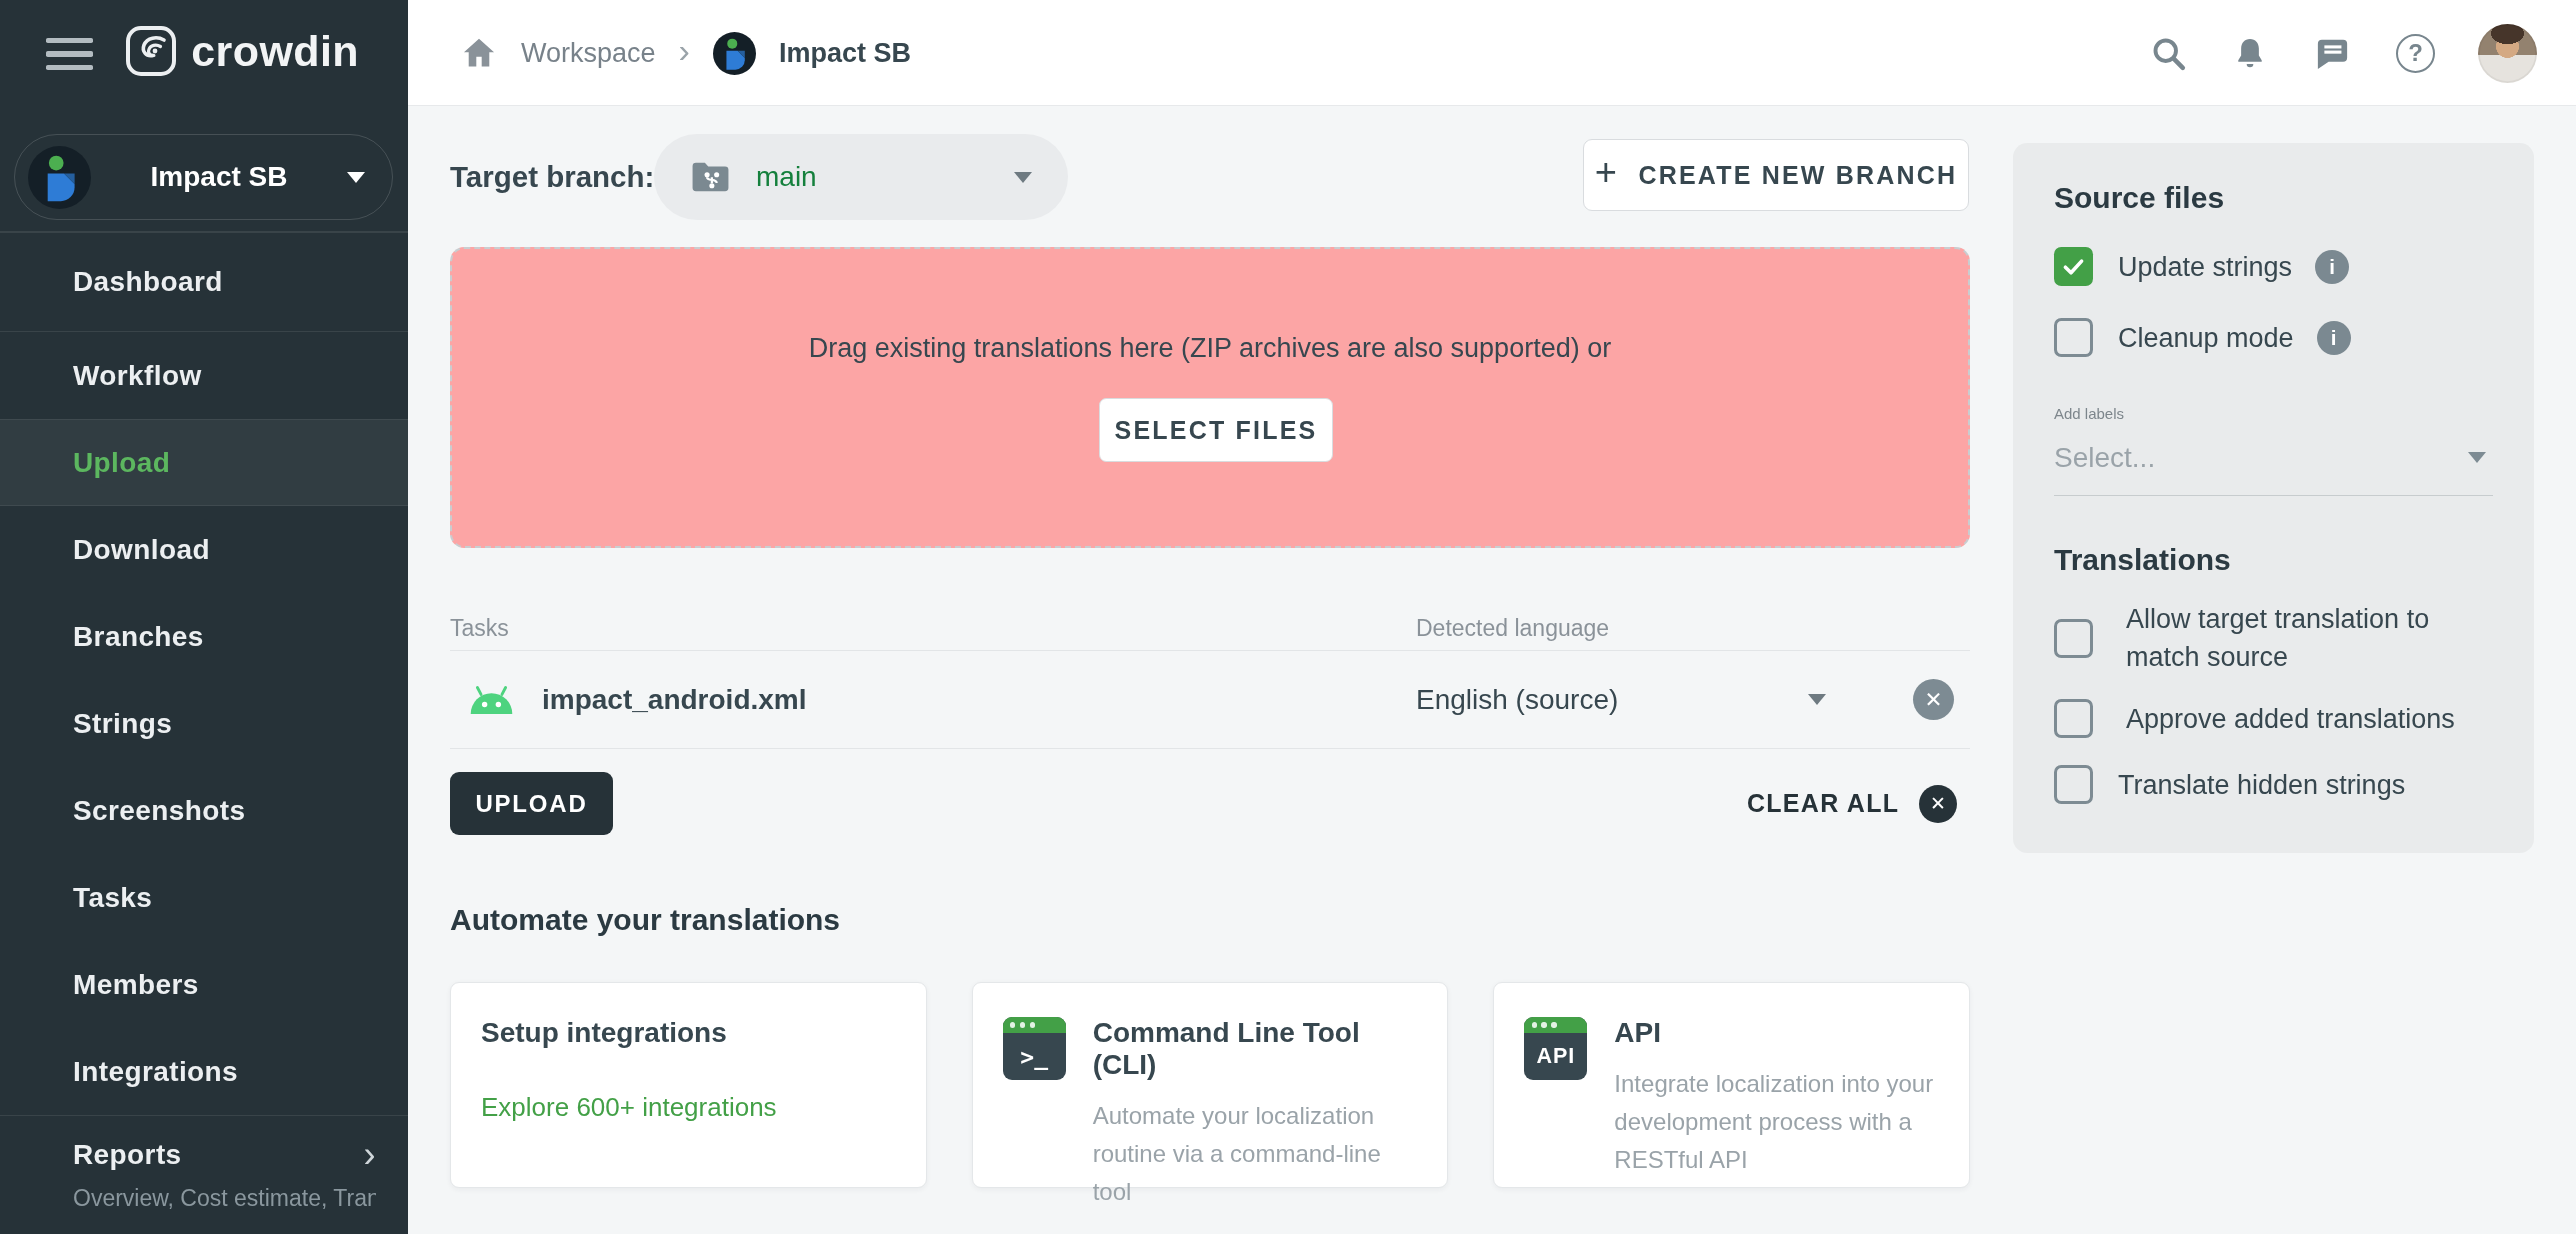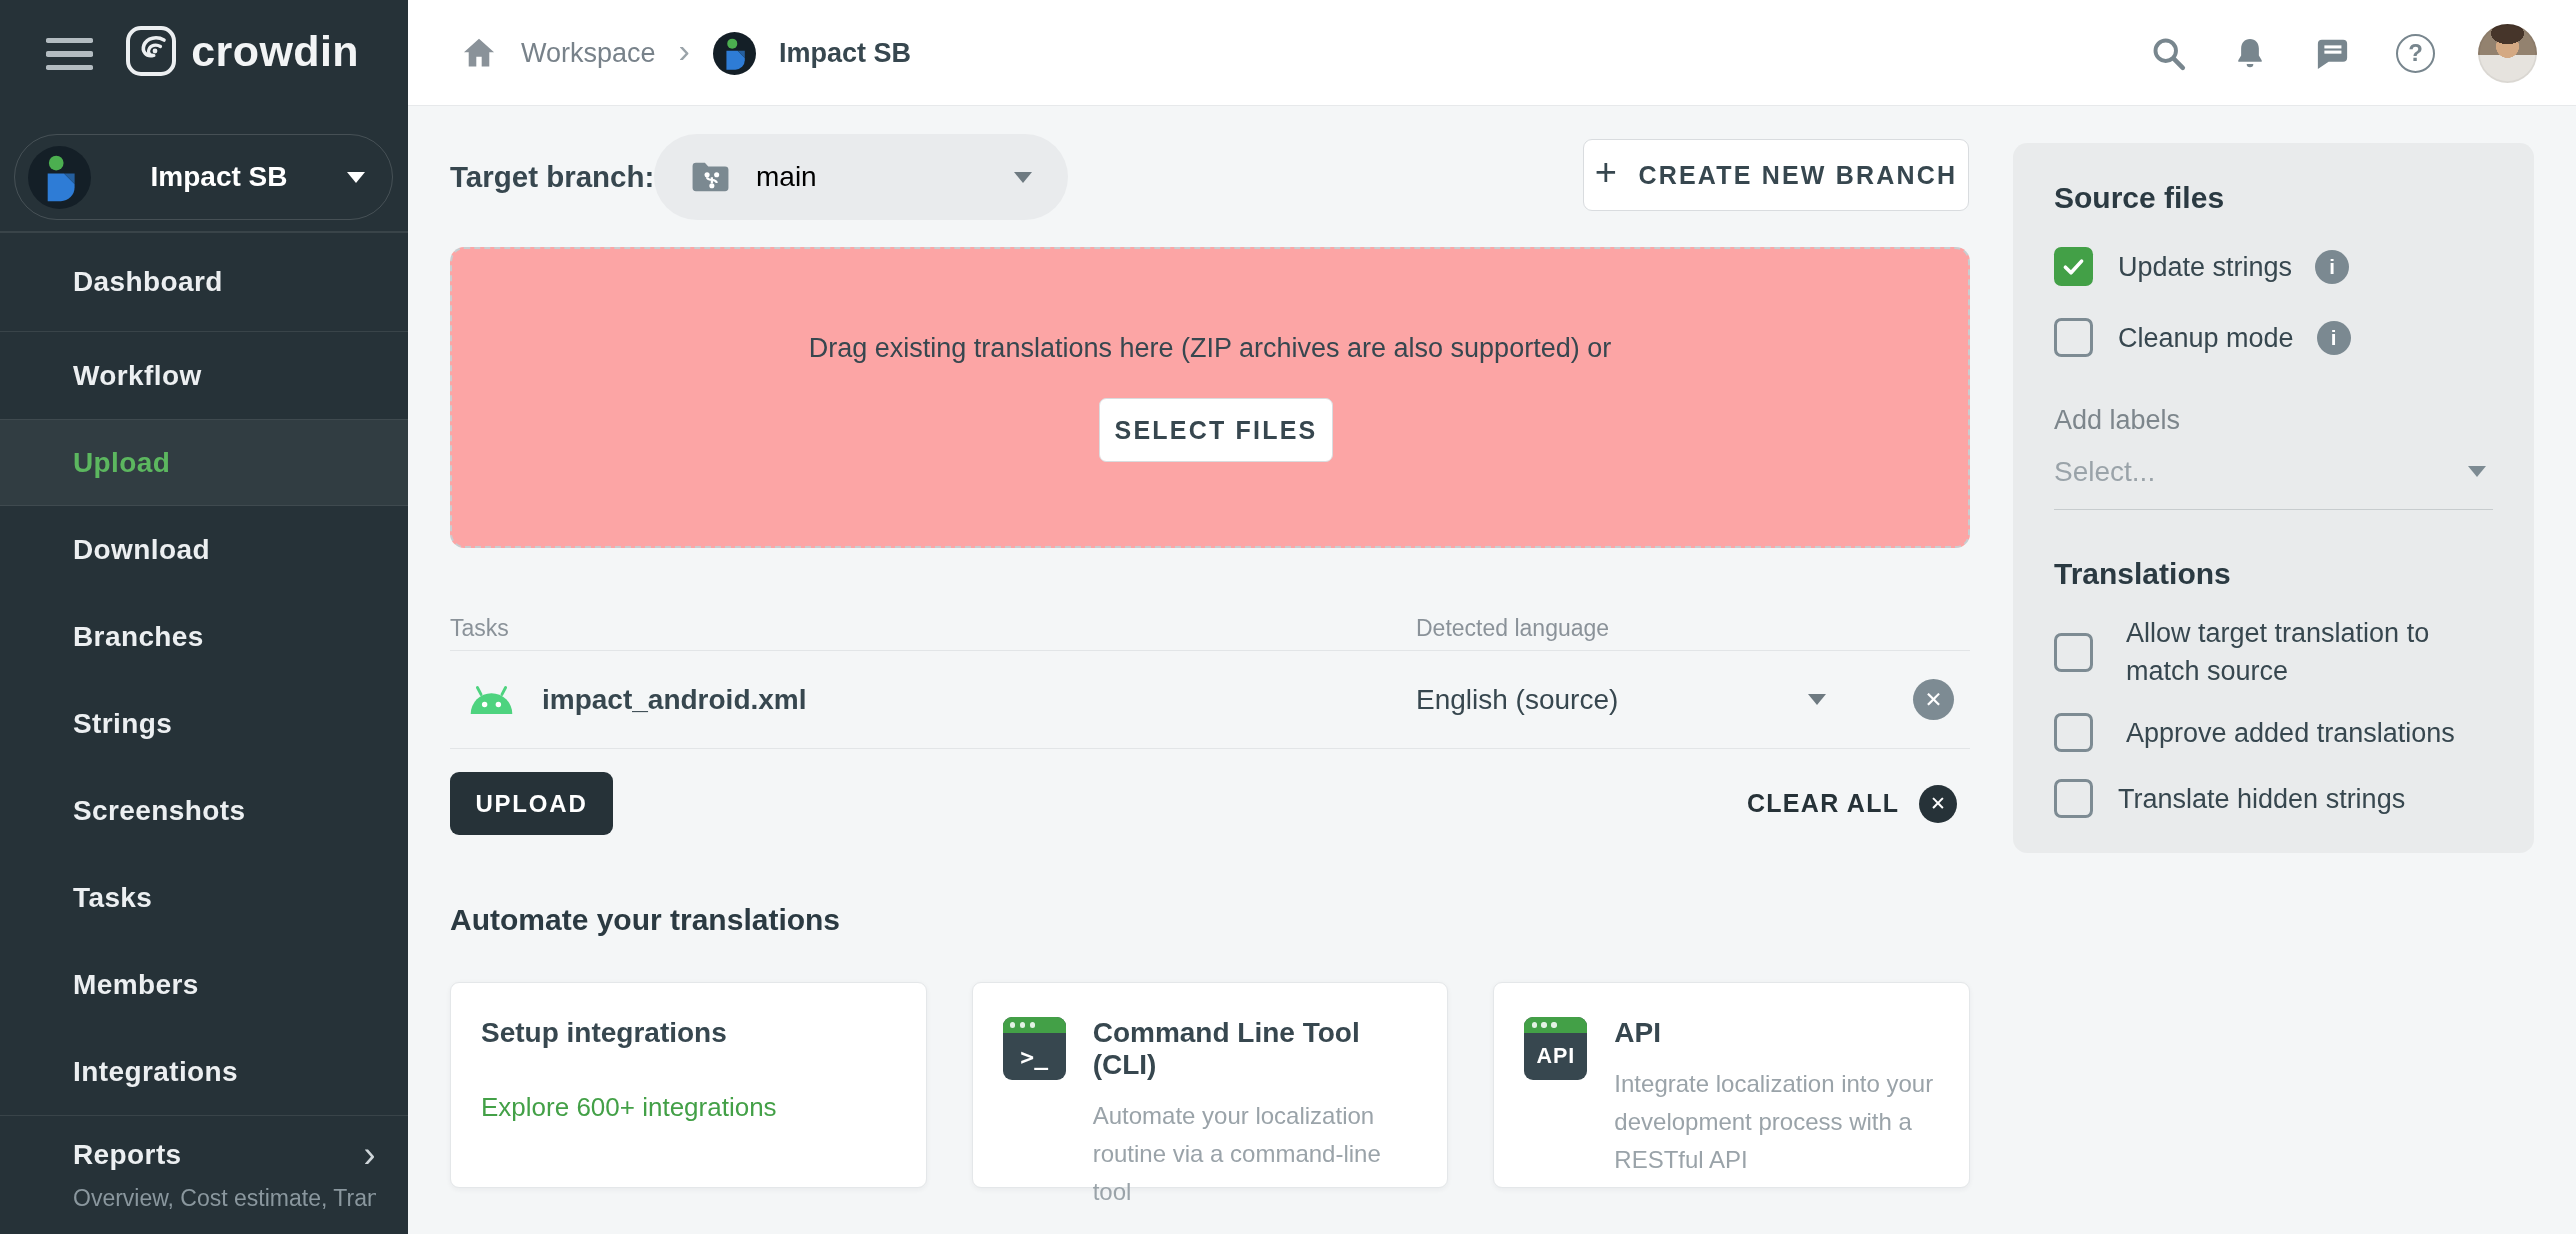--- a/index.html
+++ b/index.html
@@ -42,21 +42,21 @@
   .avatar-photo { width:59px; height:59px; border-radius:50%; cursor:pointer;
     background:
       radial-gradient(ellipse 46% 30% at 50% 16%, #46352a 0 60%, transparent 61%),
       radial-gradient(circle at 50% 38%, #d4a983 0 24%, transparent 25%),
       linear-gradient(180deg, #93826f 0 52%, #e6e3de 53% 100%);
     box-shadow: inset 0 0 0 1.8px rgba(0,0,0,0.05);
   }
   
   .target-label { position:absolute; left:450px; top:134px; height:86px; line-height:86px; font-size:29.5px; font-weight:700; color:#37474f; }
   .branch-pill { position:absolute; left:654px; top:134px; width:414px; height:86px; background:#e9ebed; border-radius:43px; display:flex; align-items:center; padding:0 36px; gap:25px; cursor:pointer; }
-  .branch-pill .branch-name { font-size:28px; color:#000000; }
+  .branch-pill .branch-name { font-size:28px; color:#15803d; }
   .branch-caret { margin-left:auto; color:#6e7a81; }
   .create-branch { position:absolute; left:1583px; top:139px; width:386px; height:72px; background:#ffffff; border:1.8px solid #d9dcdf; border-radius:9px; display:flex; align-items:center; justify-content:center; gap:21.5px; font-size:25px; font-weight:700; letter-spacing:2.2px; color:#37474f; cursor:pointer; }
   .plus-glyph { font-size:38px; font-weight:400; margin-top:-5.4px; letter-spacing:0; }
   .dropzone { position:absolute; left:450px; top:247px; width:1520px; height:301px; background:#fca5a5; border:2.7px dashed #c9cdd0; border-radius:14.3px; display:flex; flex-direction:column; align-items:center; justify-content:center; }
   .dz-text { font-size:27px; color:#37474f; }
   .dz-btn { margin-top:34px; width:234px; height:64px; background:#ffffff; border:1.8px solid #d9dcdf; border-radius:7.2px; font-size:25px; font-weight:700; letter-spacing:2.2px; color:#37474f; display:flex; align-items:center; justify-content:center; cursor:pointer;margin-left:12px; }
   .th { position:absolute; font-size:23px; color:#8a9299; }
   .th-file { left:450px; top:615px; }
   .th-lang { left:1416px; top:615px; }
   .file-row { position:absolute; left:450px; top:650px; width:1520px; height:99px; border-top:1.8px solid #e2e5e7; border-bottom:1.8px solid #e2e5e7; display:flex; align-items:center; }
@@ -87,21 +87,21 @@
   .panel { position:absolute; left:2013px; top:143px; width:521px; height:710px; background:#e9ebec; border-radius:14.3px; padding:38px 41px; }
   .panel-heading { font-size:30px; font-weight:700; color:#2b3a42; }
   .cb-row { display:flex; align-items:center; margin-top:32px; }
   .cb-row.top-align { align-items:center; }
   .checkbox { width:39px; height:39px; border-radius:7.2px; flex:none; cursor:pointer; }
   .cb-checked { background:#43a047; display:flex; align-items:center; justify-content:center; }
   .cb-empty { border:3.6px solid #7d8b93; background:transparent; }
   .cb-label { margin-left:25px; font-size:27px; color:#37474f; line-height:38px; }
   .cb-label.narrow { max-width:390px; }
   .info-icon { width:34px; height:34px; border-radius:50%; background:#7b8991; color:#ffffff; display:flex; align-items:center; justify-content:center; font-size:20.6px; font-weight:700; margin-left:23px; cursor:pointer; flex:none; }
-  .add-labels { margin-top:48px; font-size:27px; color:#7d868c; }
+  .add-labels { margin-top:48px; font-size:15px; color:#7d868c; }
   .label-select { margin-top:19.7px; display:flex; align-items:center; justify-content:space-between; border-bottom:1.8px solid #c7ccce; padding-bottom:21.5px; cursor:pointer; }
   .select-placeholder { font-size:28px; color:#9aa3a9; }
   .select-caret { color:#7d8b93; margin-right:7.2px; }
   .translations-heading { margin-top:47px; }
   .mt-sm { margin-top:23px;gap:8px; }
   .mt-md { margin-top:27px; }
 </style>
 </head>
 <body>
 

